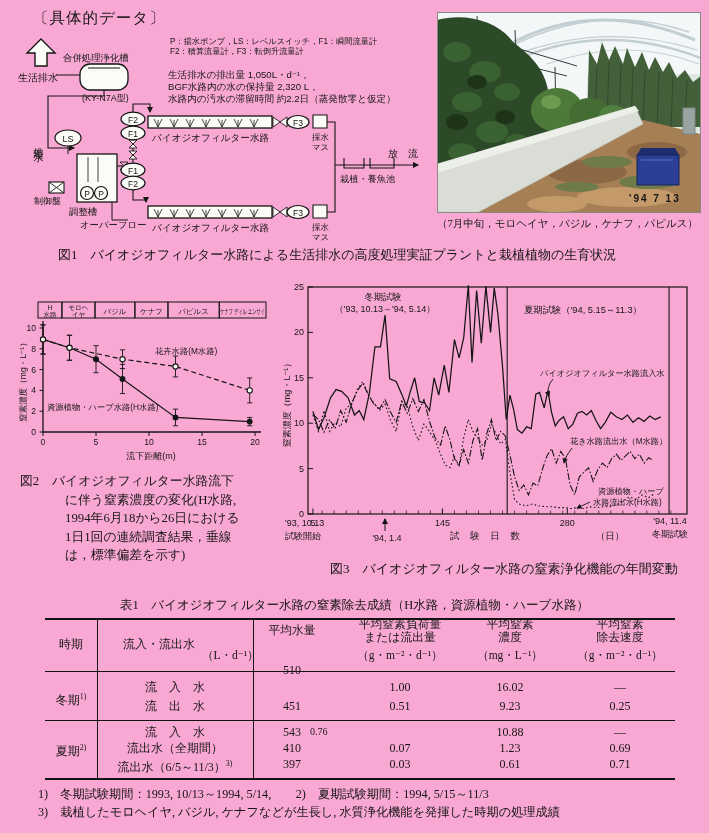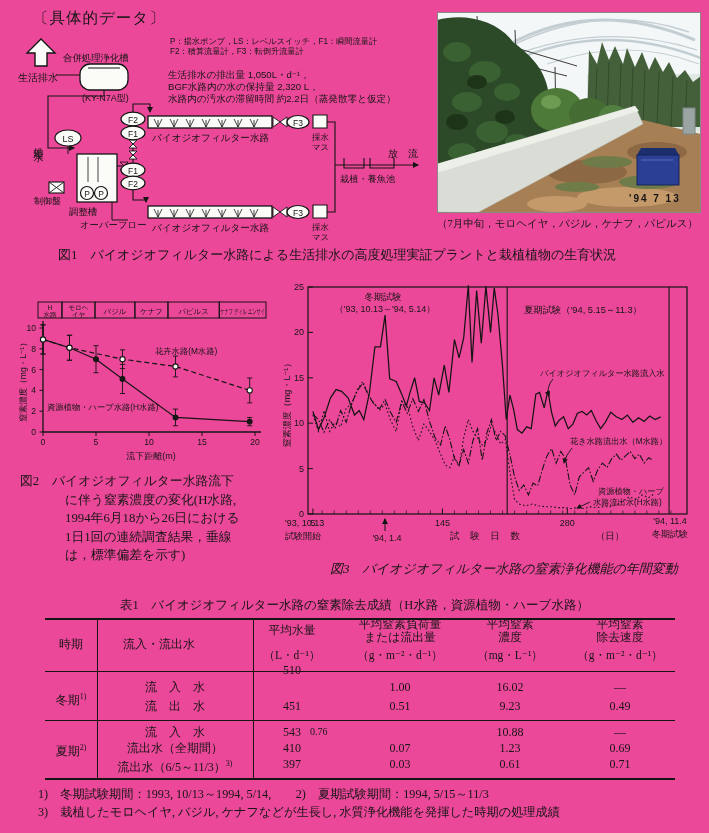--- a/index.html
+++ b/index.html
@@ -1,16 +1,16 @@
 <!DOCTYPE html>
 <html><head>
 <meta charset="utf-8">
 <style>
   html,body{margin:0;padding:0;background:#888;}
-  #page{position:relative;width:709px;height:833px;background:#ec4899;overflow:hidden;
+  #page{position:relative;width:709px;height:833px;background:#f9a8d4;overflow:hidden;
         font-family:"Liberation Serif","DejaVu Serif",serif;color:#151515;}
   .abs{position:absolute;}
   .sans{font-family:"Liberation Sans","DejaVu Sans",sans-serif;}
   .vtext{writing-mode:vertical-rl;text-orientation:upright;letter-spacing:2px;}
   svg text{font-family:"Liberation Sans","DejaVu Sans",sans-serif;fill:#151515;}
   .cap{font-size:13px;}
   .tcell{position:absolute;font-size:12px;white-space:nowrap;}
   .tline{position:absolute;background:#141414;}
   sup.fn{font-size:8px;}
 </style>
@@ -341,54 +341,54 @@
       <text x="159.425" y="243" text-anchor="middle" font-size="9">145</text>
       <line x1="284.3" y1="231" x2="284.3" y2="225.5" stroke="#151515" stroke-width="1"></line>
       <text x="284.3" y="243" text-anchor="middle" font-size="9">280</text>
       <line x1="224.175" y1="4" x2="224.175" y2="231" stroke="#151515" stroke-width="1.1"></line>
       <line x1="386.05" y1="4" x2="386.05" y2="231" stroke="#151515" stroke-width="1.1"></line>
       <polyline points="29.925,128.396 35.475,146.55599999999998 41.025000000000006,134.752 47.5,114.776 53.05,106.604 58.60000000000001,108.42 65.075,114.776 71.55,132.028 76.175,127.488 80.8,136.56799999999998 86.35000000000001,110.23599999999999 91.9,63.928000000000026 97.45,63.928000000000026 102.075,32.148000000000025 106.7,95.708 113.175,98.43200000000002 118.72500000000001,111.144 123.35000000000001,122.948 127.05,109.32799999999999 131.675,94.80000000000001 136.3,118.408 141.85000000000002,120.224 146.47500000000002,127.488 151.10000000000002,94.80000000000001 155.72500000000002,112.052 161.275,82.08800000000002 165.9,109.32799999999999 171.45000000000002,56.664000000000016 176.07500000000002,74.82400000000001 180.70000000000002,54.84800000000001 185.32500000000002,2.1839999999999975 189.025,79.364 193.65,7.631999999999977 198.275,60.29599999999999 202.90000000000003,3.0919999999999845 207.52500000000003,49.400000000000006 211.22500000000002,4.9080000000000155 214.925,31.24000000000001 219.55,83.904 223.25000000000003,136.56799999999998 226.95000000000002,112.052 230.65000000000003,126.58 234.35000000000002,146.55599999999998 238.97500000000002,150.188 243.60000000000002,143.832 248.22500000000002,145.648 252.85000000000002,111.144 256.55,109.32799999999999 261.175,124.76400000000001 264.875,107.512 268.575,129.304 272.27500000000003,142.924 275.975,137.476 280.6,133.844 285.225,145.648 289.85,141.108 294.475,130.212 299.1,128.396 303.725,132.028 308.35,127.488 312.975,137.476 317.6,145.648 322.225,139.292 327.77500000000003,129.304 333.32500000000005,133.844 338.875,136.56799999999998 344.425,132.028 349.975,139.292 355.52500000000003,134.752 361.07500000000005,138.38400000000001 366.625,132.93599999999998 372.175,136.56799999999998 377.725,133.844" fill="none" stroke="#151515" stroke-width="1.25" stroke-dasharray="none"></polyline>
       <polyline points="29.925,131.12 35.475,136.56799999999998 41.025000000000006,149.28 46.575,136.56799999999998 52.125,145.648 57.675,127.488 63.22500000000001,139.292 68.775,120.224 74.325,107.512 79.875,100.24799999999999 85.425,112.052 90.975,121.132 96.525,125.672 102.075,116.592 107.625,129.304 113.175,139.292 118.72500000000001,118.408 124.275,130.212 129.82500000000002,115.68400000000001 135.375,128.396 140.925,116.592 146.47500000000002,138.38400000000001 152.025,154.728 157.57500000000002,161.99200000000002 162.20000000000002,142.924 166.82500000000002,156.544 171.45000000000002,175.612 176.07500000000002,181.968 180.70000000000002,166.53199999999998 185.32500000000002,180.152 189.95000000000002,157.452 194.57500000000002,145.648 199.20000000000002,177.428 203.82500000000002,150.188 208.45000000000002,136.56799999999998 213.07500000000002,157.452 217.70000000000002,148.372 222.32500000000002,152.912 226.95000000000002,171.98 231.57500000000002,193.772 236.20000000000002,207.392 240.82500000000002,201.944 245.45000000000002,211.932 250.07500000000002,200.128 254.70000000000002,202.852 259.325,186.50799999999998 263.95,172.888 268.575,165.624 273.2,180.152 277.825,168.348 282.45000000000005,175.612 287.07500000000005,201.944 291.70000000000005,211.932 296.32500000000005,193.772 300.95000000000005,189.232 305.57500000000005,184.692 310.20000000000005,198.312 314.82500000000005,186.50799999999998 319.45000000000005,180.152 324.07500000000005,184.692 328.70000000000005,175.612 333.32500000000005,171.072 337.95000000000005,177.428 342.57500000000005,172.888 347.20000000000005,168.348 351.82500000000005,175.612 356.45000000000005,171.072 361.07500000000005,180.152 365.70000000000005,174.704 370.32500000000005,177.428" fill="none" stroke="#151515" stroke-width="1.1" stroke-dasharray="7 2 1.5 2"></polyline>
       <polyline points="29.925,132.028 35.475,148.372 41.025000000000006,127.488 46.575,148.372 52.125,139.292 57.675,143.832 63.22500000000001,124.76400000000001 68.775,121.132 74.325,106.604 79.875,98.43200000000002 85.425,112.052 90.975,120.224 96.525,127.488 102.075,121.132 107.625,137.476 113.175,148.372 118.72500000000001,118.408 124.275,122.948 129.82500000000002,143.832 135.375,157.452 140.925,141.108 146.47500000000002,148.372 152.025,157.452 157.57500000000002,171.072 162.20000000000002,181.968 166.82500000000002,184.692 171.45000000000002,173.796 176.07500000000002,183.784 180.70000000000002,154.728 185.32500000000002,136.56799999999998 189.95000000000002,148.372 194.57500000000002,154.728 199.20000000000002,161.99200000000002 203.82500000000002,157.452 208.45000000000002,141.108 213.07500000000002,151.096 217.70000000000002,161.084 222.32500000000002,156.544 226.95000000000002,189.232 231.57500000000002,216.472 236.20000000000002,221.012 242.675,222.828 249.15000000000003,221.012 255.62500000000003,222.828 262.1,223.736 268.575,223.736 275.05,224.644 281.52500000000003,224.644 288,225.552 294.475,224.644 300.95000000000005,225.552 307.425,223.736 313.90000000000003,224.644 320.375,223.736 326.85,223.736 333.32500000000005,221.92 339.8,218.288 346.27500000000003,213.748 352.75,216.472 359.225,211.932 365.70000000000005,214.656 372.175,210.116" fill="none" stroke="#151515" stroke-width="1.1" stroke-dasharray="1.6 2.4"></polyline>
     </svg>
 
-  <div class="abs cap" style="left:330px;top:560px;width:380px;font-style:italic;">図3　バイオジオフィルター水路の窒素浄化機能の年間変動</div>
+  <div class="abs cap" style="left:330px;top:560px;width:380px;">図3　バイオジオフィルター水路の窒素浄化機能の年間変動</div>
 
   <div class="abs" style="left:0;top:597px;width:709px;text-align:center;font-size:12.5px;">表1　バイオジオフィルター水路の窒素除去成績（H水路，資源植物・ハーブ水路）</div>
   <div id="table1-box" class="abs" style="left:45px;top:618px;width:630px;height:164px;">
       <div class="tline" style="left: 0px; top: 0px; width: 630px; height: 2.2px;"></div>
       <div class="tline" style="left: 0px; top: 53px; width: 630px; height: 1.4px;"></div>
       <div class="tline" style="left: 0px; top: 102px; width: 630px; height: 1px;"></div>
       <div class="tline" style="left: 0px; top: 160px; width: 630px; height: 1.6px;"></div>
       <div class="tline" style="left: 52px; top: 0px; width: 1px; height: 160px;"></div>
       <div class="tline" style="left: 208px; top: 0px; width: 1px; height: 160px;"></div>
       <div class="tcell" style="left: -64px; top: 18px; width: 180px; text-align: center; font-size: 12px; line-height: 16px;">時期</div>
       <div class="tcell" style="left: 24px; top: 18px; width: 180px; text-align: center; font-size: 12px; line-height: 16px;">流入・流出水</div>
       <div class="tcell" style="left: 157px; top: 4px; width: 180px; text-align: center; font-size: 11.8px; line-height: 16px;">平均水量</div>
-      <div class="tcell" style="left: 157px; top: 29px; width: 180px; text-align: center; font-size: 11.5px; line-height: 16px;">（L・d⁻¹）</div>
+      <div class="tcell" style="left: 157px; top: 29px; width: 180px; font-size: 11.5px; line-height: 16px;">（L・d⁻¹）</div>
       <div class="tcell" style="left: 265px; top: 11px; width: 180px; text-align: center; font-size: 11.8px; line-height: 16px;">または流出量</div>
       <div class="tcell" style="left: 265px; top: -2px; width: 180px; text-align: center; font-size: 11.8px; line-height: 16px;">平均窒素負荷量</div>
       <div class="tcell" style="left: 265px; top: 29px; width: 180px; text-align: center; font-size: 11.5px; line-height: 16px;">（g・m⁻²・d⁻¹）</div>
       <div class="tcell" style="left: 375px; top: -2px; width: 180px; text-align: center; font-size: 11.8px; line-height: 16px;">平均窒素</div>
       <div class="tcell" style="left: 375px; top: 11px; width: 180px; text-align: center; font-size: 11.8px; line-height: 16px;">濃度</div>
       <div class="tcell" style="left: 375px; top: 29px; width: 180px; text-align: center; font-size: 11.5px; line-height: 16px;">（mg・L⁻¹）</div>
       <div class="tcell" style="left: 485px; top: -2px; width: 180px; text-align: center; font-size: 11.8px; line-height: 16px;">平均窒素</div>
       <div class="tcell" style="left: 485px; top: 11px; width: 180px; text-align: center; font-size: 11.8px; line-height: 16px;">除去速度</div>
       <div class="tcell" style="left: 485px; top: 29px; width: 180px; text-align: center; font-size: 11.5px; line-height: 16px;">（g・m⁻²・d⁻¹）</div>
       <div class="tcell" style="left: -64px; top: 71px; width: 180px; text-align: center; font-size: 12px; line-height: 16px;">冬期<sup class="fn">1)</sup></div>
       <div class="tcell" style="left: 40px; top: 61px; width: 180px; text-align: center; font-size: 12px; line-height: 16px;">流　入　水</div>
       <div class="tcell" style="left: 157px; top: 44px; width: 180px; text-align: center; font-size: 12px; line-height: 16px;">510</div>
       <div class="tcell" style="left: 265px; top: 61px; width: 180px; text-align: center; font-size: 12px; line-height: 16px;">1.00</div>
       <div class="tcell" style="left: 375px; top: 61px; width: 180px; text-align: center; font-size: 12px; line-height: 16px;">16.02</div>
       <div class="tcell" style="left: 485px; top: 61px; width: 180px; text-align: center; font-size: 12px; line-height: 16px;">—</div>
       <div class="tcell" style="left: 40px; top: 80px; width: 180px; text-align: center; font-size: 12px; line-height: 16px;">流　出　水</div>
       <div class="tcell" style="left: 157px; top: 80px; width: 180px; text-align: center; font-size: 12px; line-height: 16px;">451</div>
       <div class="tcell" style="left: 265px; top: 80px; width: 180px; text-align: center; font-size: 12px; line-height: 16px;">0.51</div>
       <div class="tcell" style="left: 375px; top: 80px; width: 180px; text-align: center; font-size: 12px; line-height: 16px;">9.23</div>
-      <div class="tcell" style="left: 485px; top: 80px; width: 180px; text-align: center; font-size: 12px; line-height: 16px;">0.49</div>
+      <div class="tcell" style="left: 485px; top: 80px; width: 180px; text-align: center; font-size: 12px; line-height: 16px;">0.25</div>
       <div class="tcell" style="left: -64px; top: 122px; width: 180px; text-align: center; font-size: 12px; line-height: 16px;">夏期<sup class="fn">2)</sup></div>
       <div class="tcell" style="left: 40px; top: 106px; width: 180px; text-align: center; font-size: 12px; line-height: 16px;">流　入　水</div>
       <div class="tcell" style="left: 157px; top: 106px; width: 180px; text-align: center; font-size: 12px; line-height: 16px;">543</div>
       <div class="tcell" style="left: 265px; top: 106px; width: 180px; text-align: left; font-size: 10px; line-height: 16px;">0.76</div>
       <div class="tcell" style="left: 375px; top: 106px; width: 180px; text-align: center; font-size: 12px; line-height: 16px;">10.88</div>
       <div class="tcell" style="left: 485px; top: 106px; width: 180px; text-align: center; font-size: 12px; line-height: 16px;">—</div>
       <div class="tcell" style="left: 40px; top: 122px; width: 180px; text-align: center; font-size: 12px; line-height: 16px;">流出水（全期間）</div>
       <div class="tcell" style="left: 157px; top: 122px; width: 180px; text-align: center; font-size: 12px; line-height: 16px;">410</div>
       <div class="tcell" style="left: 265px; top: 122px; width: 180px; text-align: center; font-size: 12px; line-height: 16px;">0.07</div>
       <div class="tcell" style="left: 375px; top: 122px; width: 180px; text-align: center; font-size: 12px; line-height: 16px;">1.23</div>

